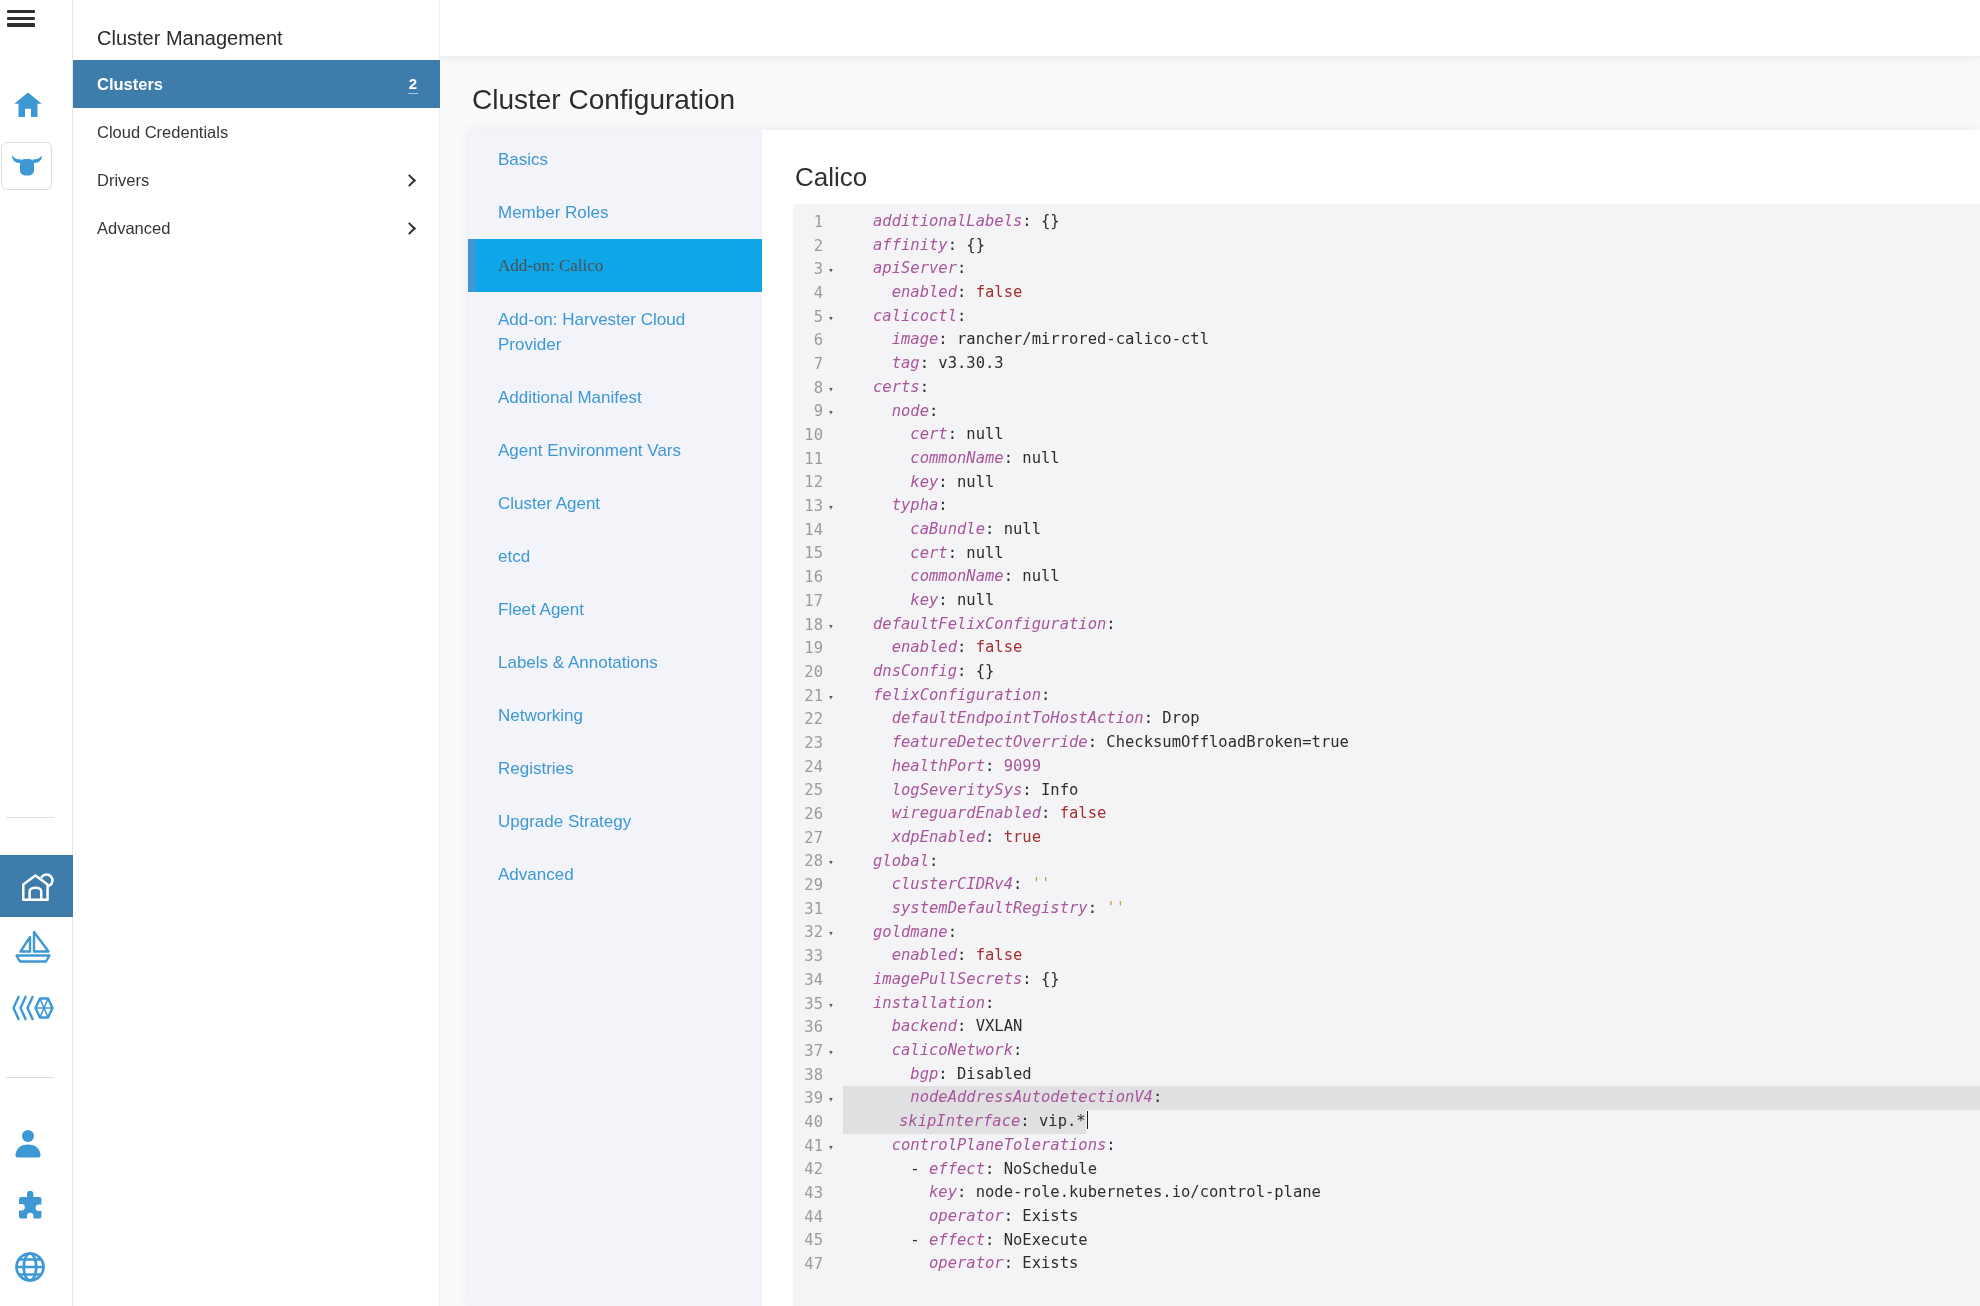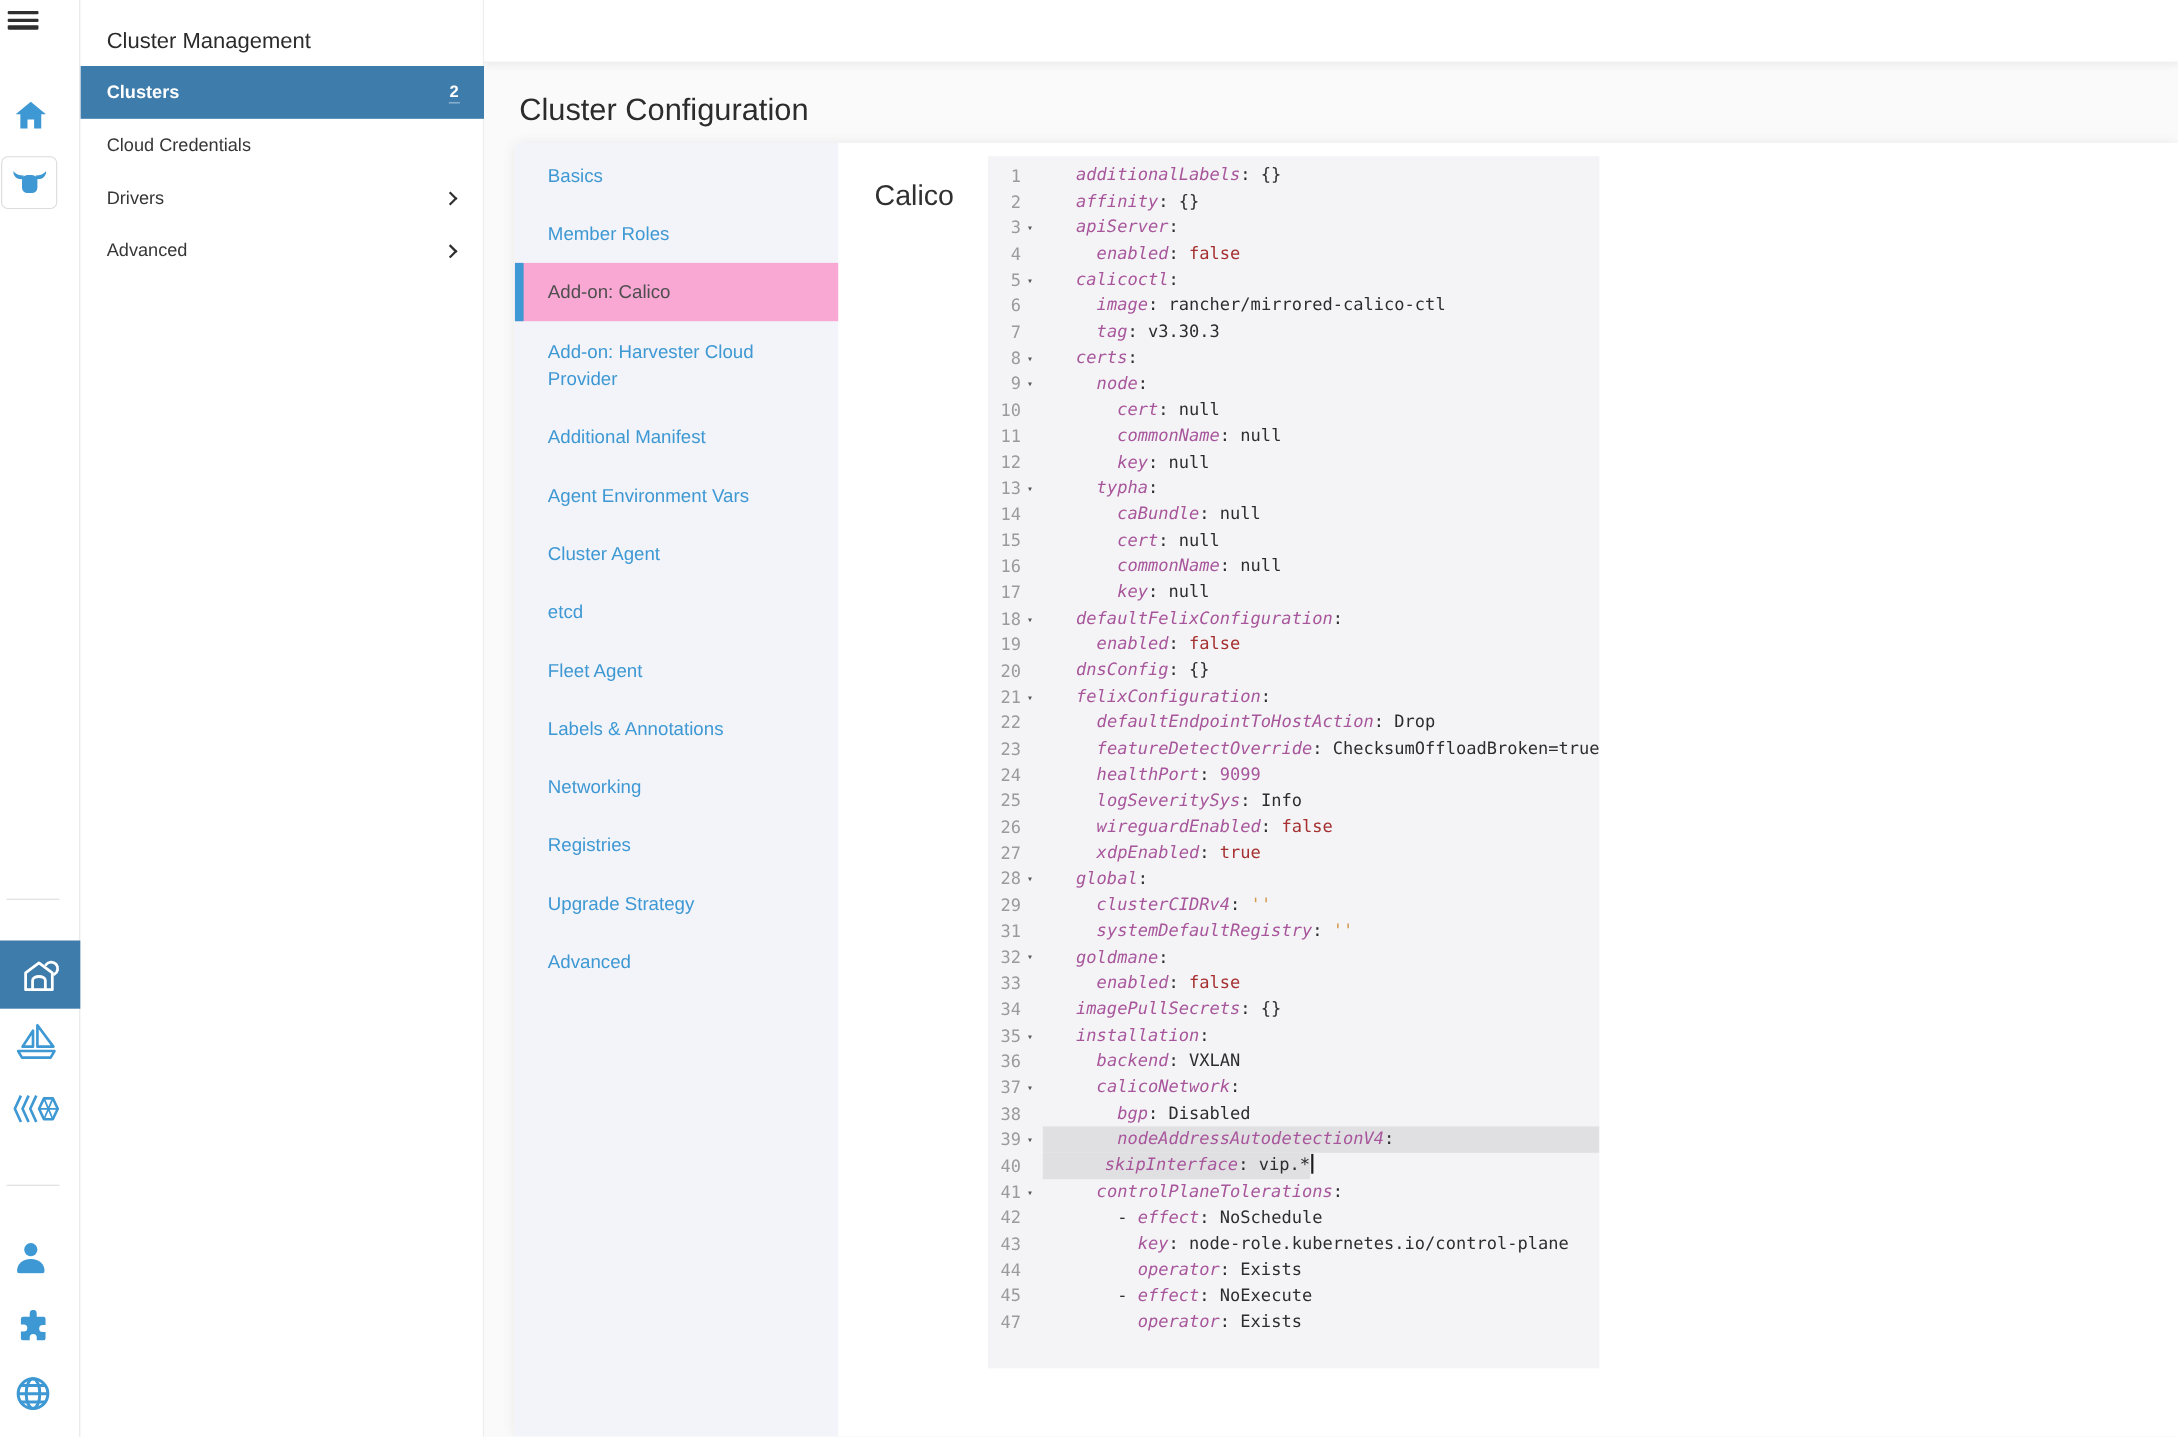--- a/index.html
+++ b/index.html
@@ -37,25 +37,25 @@
               border-bottom:1px solid #ededed; box-shadow:0 3px 6px rgba(0,0,0,.05); z-index:10; }
   .page-title { position:absolute; left:472px; top:84px; font-size:28px; font-weight:500; color:#2c2c2c; }
 
   
   .card { position:absolute; left:468px; top:130px; right:0; bottom:0; background:#fff;
           box-shadow:0 0 12px rgba(0,0,0,.07); border-top-left-radius:4px; display:flex; overflow:hidden; }
   .tabs { width:294px; background:#f3f4f9; padding-top:3px; flex:none; }
   .tab { min-height:53px; display:flex; align-items:center; padding:0 20px 0 30px;
          font-size:17px; color:#3d98d3; cursor:pointer; position:relative; }
   .tab .lbl { max-width:220px; line-height:25px; }
-  .tab.sel { background:#f9a8d4; color:#4e4e4e; }
+  .tab.sel { background:#0ea5e9; color:#4e4e4e;font-family:Liberation Serif, serif; }
   .tab.sel::before { content:""; position:absolute; left:0; top:0; bottom:0; width:8px; background:#3d98d3; }
   .tab.twoline { min-height:79px; }
 
-  .content { flex:1; display:flex; flex-direction:row; min-width:0; }
+  .content { flex:1; display:flex; flex-direction:column; min-width:0; }
   .editor-title { margin:32px 0 0 33px; font-size:26px; line-height:30px; font-weight:500; color:#303030; }
 
   
   .codeblock { margin:12px 0 0 31px; background:#f4f4f7; height:1102px; overflow:hidden;
                padding-top:6px; font-family:"DejaVu Sans Mono", monospace; font-size:15.5px; }
   .cline { display:flex; height:23.7px; align-items:center; }
   .gut { width:50px; flex:none; display:flex; align-items:center; }
   .ln { width:30px; text-align:right; color:#9b9b9b; flex:none; }
   .fold { width:16px; text-align:center; font-size:9px; color:#5a5a5a; flex:none; cursor:pointer; padding-top:2px; }
   .ctext { flex:1; white-space:pre; padding-left:30px; line-height:23.7px; cursor:text; }

